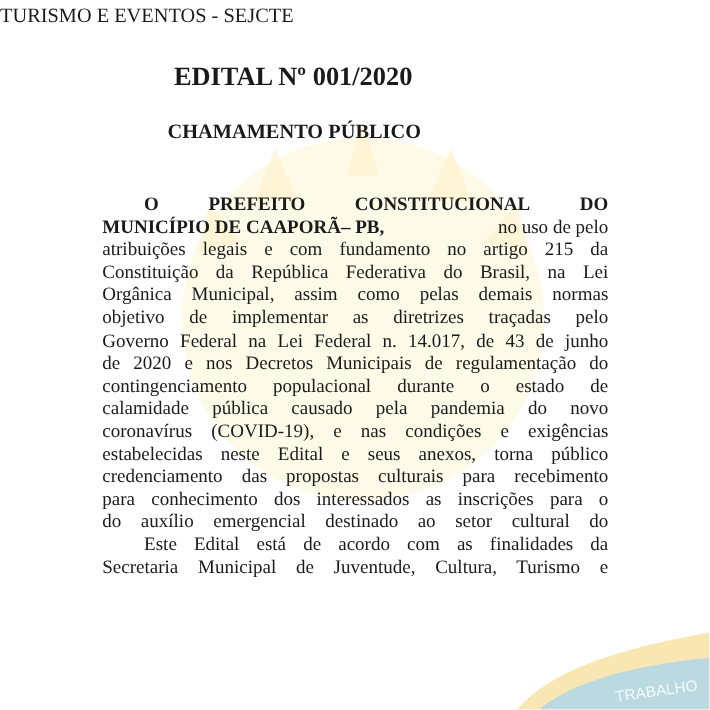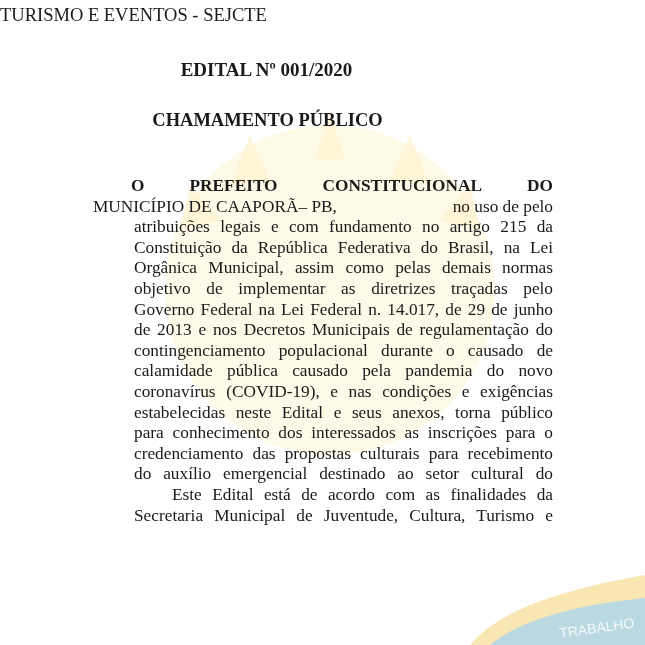--- a/index.html
+++ b/index.html
@@ -36,21 +36,21 @@
       text-align: left;
       font-size: 18.5px;
       line-height: 22px;
     }
     .edital-title {
       position: absolute;
       top: 59px;
       left: 0;
       width: 533px;
       text-align: center;
-      font-size: 19px;
+      font-size: 24px;
       font-weight: bold;
       line-height: 22px;
     }
     .chamada-title {
       position: absolute;
       top: 109px;
       left: 0;
       width: 535px;
       text-align: center;
       font-size: 18.5px;
@@ -65,21 +65,20 @@
       font-size: 17.3px;
       line-height: 20.6px;
       text-align: justify;
     }
     .line {
       display: block;
       text-align: justify;
       text-align-last: justify;
       white-space: nowrap;
       height: 20.6px;
-      margin-left: 41px;
     }
     .line.last {
       text-align-last: left;
     }
     .indent { padding-left: 38px; font-family: Liberation Serif, serif; }
     .flex-line {
       display: flex;
       justify-content: space-between;
       height: 20.6px;
       white-space: nowrap;
@@ -112,32 +111,32 @@
   <div class="chamada-title">CHAMAMENTO PÚBLICO</div>
 
   <div class="body-text">
     <div class="flex-line indent-flex" style="font-weight:bold;">
       <span>O</span>
       <span>PREFEITO</span>
       <span>CONSTITUCIONAL</span>
       <span>DO</span>
     </div>
     <div class="flex-line">
-      <span class="b" style="font-weight:normal;">MUNICÍPIO DE CAAPORÃ– PB,</span>
+      <span class="b" style="font-weight:bold;">MUNICÍPIO DE CAAPORÃ– PB,</span>
       <span>no uso de pelo</span>
     </div>
     <span class="line">atribuições legais e com fundamento no artigo 215 da</span>
     <span class="line">Constituição da República  Federativa do Brasil, na Lei</span>
     <span class="line">Orgânica Municipal, assim como pelas demais normas</span>
     <span class="line">objetivo de implementar as diretrizes traçadas pelo</span>
-    <span class="line">Governo Federal na Lei Federal n. 14.017, de 29 de junho</span>
-    <span class="line">de 2013 e nos Decretos Municipais de  regulamentação do</span>
-    <span class="line">contingenciamento populacional durante o causado de</span>
+    <span class="line">Governo Federal na Lei Federal n. 14.017, de 43 de junho</span>
+    <span class="line">de 2020 e nos Decretos Municipais de  regulamentação do</span>
+    <span class="line">contingenciamento populacional durante o estado de</span>
     <span class="line">calamidade pública causado  pela pandemia do novo</span>
     <span class="line">coronavírus (COVID-19), e nas condições e exigências</span>
     <span class="line">estabelecidas neste  Edital e seus anexos, torna público</span>
+    <span class="line">credenciamento das propostas culturais para recebimento</span>
     <span class="line">para conhecimento dos interessados as inscrições para o</span>
-    <span class="line">credenciamento das propostas culturais para recebimento</span>
     <span class="line">do auxílio emergencial destinado ao setor  cultural do</span>
     <span class="line indent">Este Edital está de acordo com as finalidades da</span>
     <span class="line">Secretaria Municipal de Juventude, Cultura, Turismo e</span>
   </div>
 </div>
 
 </body></html>

